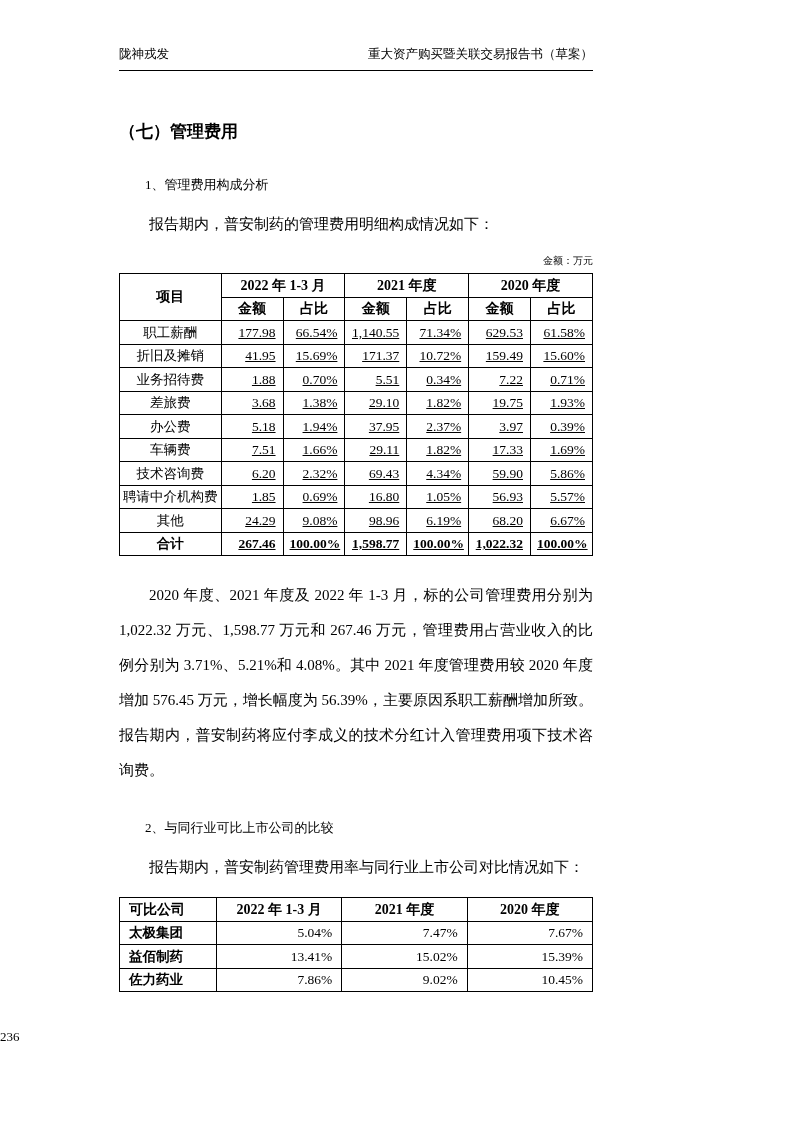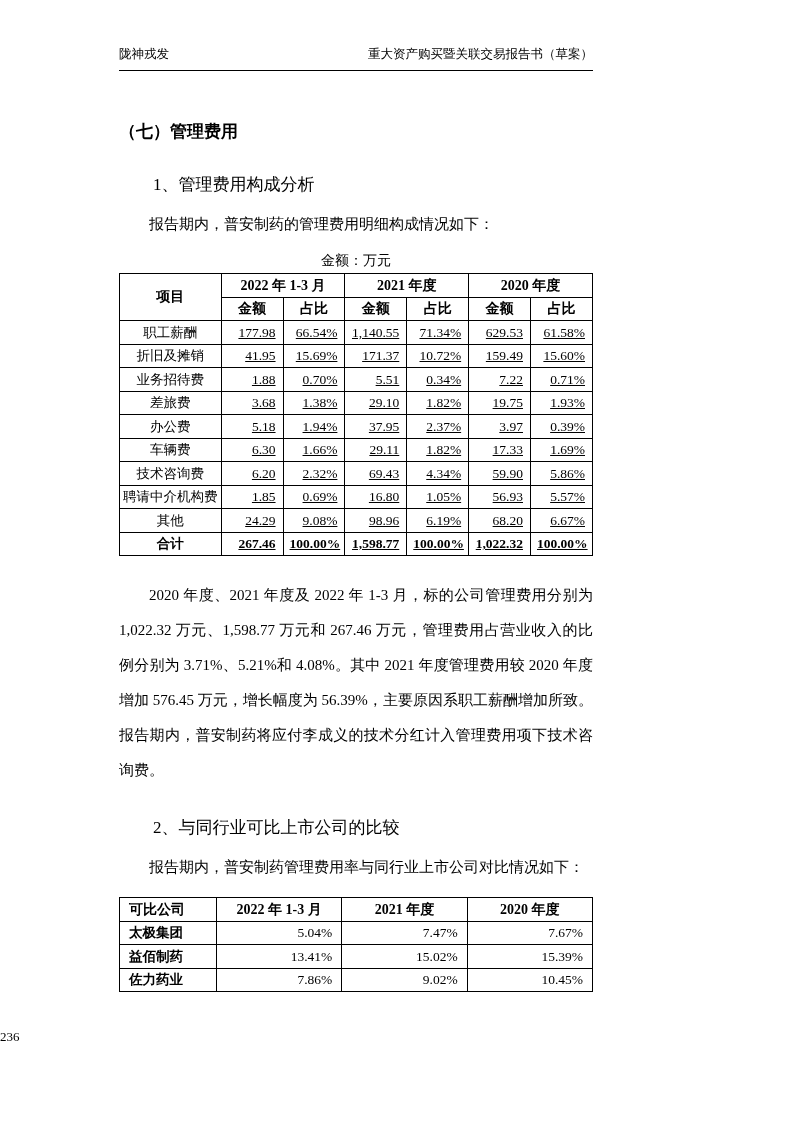--- a/index.html
+++ b/index.html
@@ -20,24 +20,24 @@
 
   main { padding-top: 22px; }
 
   .para { font-size: 15px; line-height: 35px; text-align: justify; }
   .indent { text-indent: 2em; }
 
   h2.section {
     font-family: "Liberation Sans", "DejaVu Sans", sans-serif;
     font-size: 17px; font-weight: bold; margin-top: 26px; line-height: 26px;
   }
-  .subhead { font-size: 17px; line-height: 35px; margin-top: 22px; text-indent: 2em; }
+  .subhead { font-size: 13px; line-height: 35px; margin-top: 22px; text-indent: 2em; }
   .leadin { font-size: 15px; line-height: 35px; margin-top: 5px; text-indent: 2em; }
 
-  .unit-note { font-size: 14px; text-align: center; margin-top: 10px; margin-bottom: 3px; line-height: 18px; }
+  .unit-note { font-size: 10px; text-align: right; margin-top: 10px; margin-bottom: 3px; line-height: 18px; }
 
   table { width: 100%; border-collapse: collapse; font-size: 13.5px; table-layout: fixed; border-radius: 28px; }
   th, td { border: 1px solid #000; padding: 2.5px 6px; line-height: 17.5px; overflow: hidden; }
   th { font-weight: bold; text-align: center; font-size: 14px; }
 
   .t1 { margin-top: 2px; }
   .t1 .c-item { text-align: center; padding: 2.5px 2px; }
   .t1 .c-num { text-align: right; padding-right: 7px; text-decoration: underline; }
   .t1 tr.bold td { font-weight: bold; }
 
@@ -141,21 +141,21 @@
             <td class="c-item">办公费</td>
             <td class="c-num">5.18</td>
             <td class="c-num">1.94%</td>
             <td class="c-num">37.95</td>
             <td class="c-num">2.37%</td>
             <td class="c-num">3.97</td>
             <td class="c-num">0.39%</td>
           </tr>
           <tr>
             <td class="c-item">车辆费</td>
-            <td class="c-num">6.30</td>
+            <td class="c-num">7.51</td>
             <td class="c-num">1.66%</td>
             <td class="c-num">29.11</td>
             <td class="c-num">1.82%</td>
             <td class="c-num">17.33</td>
             <td class="c-num">1.69%</td>
           </tr>
           <tr>
             <td class="c-item">技术咨询费</td>
             <td class="c-num">6.20</td>
             <td class="c-num">2.32%</td>

